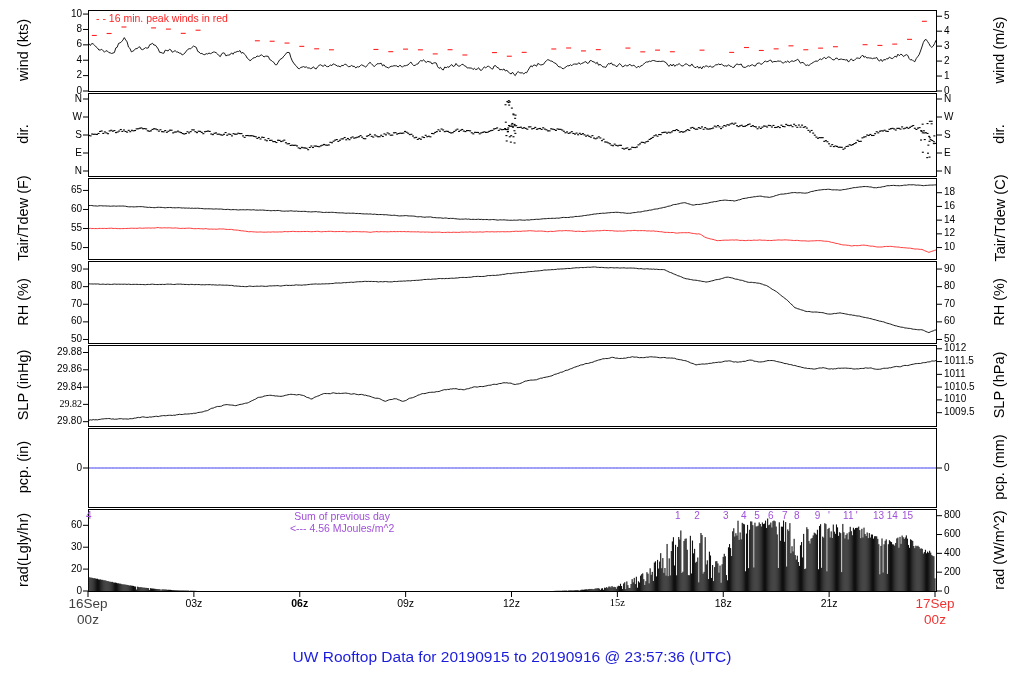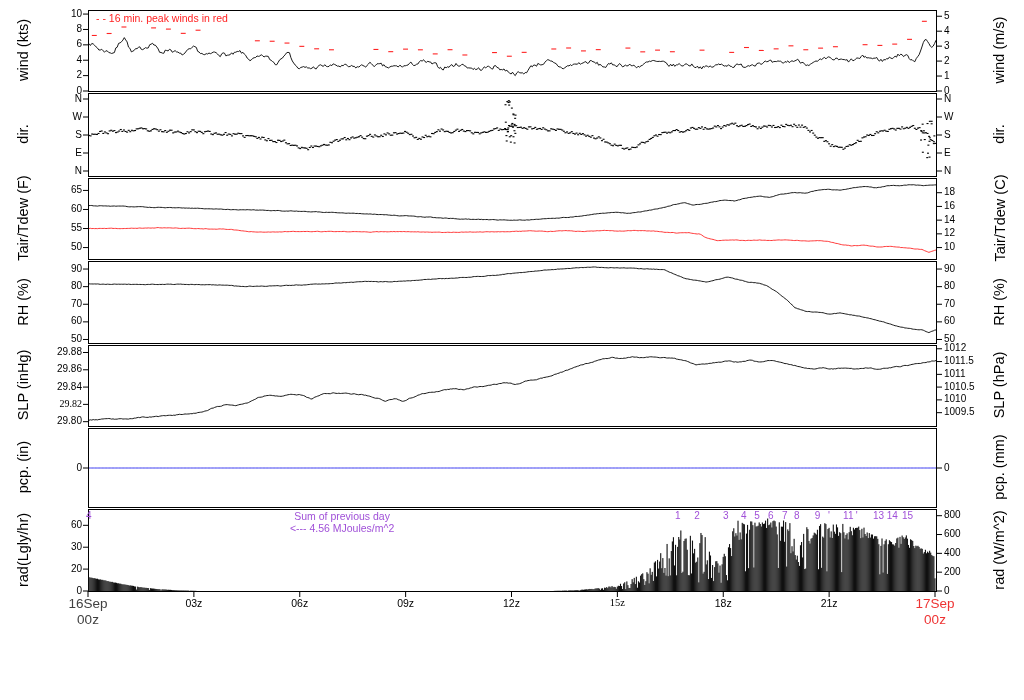--- a/index.html
+++ b/index.html
@@ -16,20 +16,21 @@
   .datelab{position:absolute;font-size:13.5px;text-align:center;width:76px;line-height:16px;}
   .annot{position:absolute;font-size:10.5px;white-space:nowrap;}
   .plabel{position:absolute;font-size:10px;white-space:nowrap;}
   .center-annot{transform:translateX(-50%);text-align:center;}
   #title{position:absolute;width:100%;text-align:center;font-size:15.5px;}
 </style>
 </head>
 <body>
 
 <div id="figure">
+  <div id="title" style="top: 648px; color: rgb(28, 28, 221);">UW Rooftop Data for 20190915  to  20190916 @ 23:57:36  (UTC)</div>
 <div class="panel" style="left: 88px; top: 10px; width: 847px; height: 80px;">
       <svg width="847" height="80">
         <line x1="-6" x2="0" y1="80" y2="80" stroke="#000" stroke-width="1"></line>
         <line x1="-6" x2="0" y1="64.61538461538461" y2="64.61538461538461" stroke="#000" stroke-width="1"></line>
         <line x1="-6" x2="0" y1="49.23076923076923" y2="49.23076923076923" stroke="#000" stroke-width="1"></line>
         <line x1="-6" x2="0" y1="33.846153846153854" y2="33.846153846153854" stroke="#000" stroke-width="1"></line>
         <line x1="-6" x2="0" y1="18.461538461538467" y2="18.461538461538467" stroke="#000" stroke-width="1"></line>
         <line x1="-6" x2="0" y1="3.0769230769230838" y2="3.0769230769230838" stroke="#000" stroke-width="1"></line>
         <line x1="847" x2="853" y1="80" y2="80" stroke="#000" stroke-width="1"></line>
         <line x1="847" x2="853" y1="65.04615384615384" y2="65.04615384615384" stroke="#000" stroke-width="1"></line>
@@ -1345,21 +1346,21 @@
       <line x1="105.875" x2="105.875" y1="0" y2="6" stroke="#000" stroke-width="1"></line>
       <line x1="211.75" x2="211.75" y1="0" y2="6" stroke="#000" stroke-width="1"></line>
       <line x1="317.625" x2="317.625" y1="0" y2="6" stroke="#000" stroke-width="1"></line>
       <line x1="423.5" x2="423.5" y1="0" y2="6" stroke="#000" stroke-width="1"></line>
       <line x1="529.375" x2="529.375" y1="0" y2="6" stroke="#000" stroke-width="1"></line>
       <line x1="635.25" x2="635.25" y1="0" y2="6" stroke="#000" stroke-width="1"></line>
       <line x1="741.125" x2="741.125" y1="0" y2="6" stroke="#000" stroke-width="1"></line>
       <line x1="847" x2="847" y1="0" y2="6" stroke="#000" stroke-width="1"></line>
     </svg>
     <div class="xtick" style="left: 171.875px; top: 597px;">03z</div>
-    <div class="xtick" style="left: 277.75px; top: 597px;">06z</div>
+    <div class="xtick" style="left: 277.75px; top: 597px; font-weight: bold;">06z</div>
     <div class="xtick" style="left: 383.625px; top: 597px;">09z</div>
     <div class="xtick" style="left: 489.5px; top: 597px;">12z</div>
     <div class="xtick" style="left: 595.375px; top: 597px; font-family: Liberation Serif, serif;">15z</div>
     <div class="xtick" style="left: 701.25px; top: 597px;">18z</div>
     <div class="xtick" style="left: 807.125px; top: 597px;">21z</div>
     <div class="datelab" style="left: 50px; top: 596px; color: #404040;">
       <div>16Sep</div>
       <div>00z</div>
     </div>
     <div class="datelab" style="left: 897px; top: 596px; color: rgb(238, 51, 51);">

